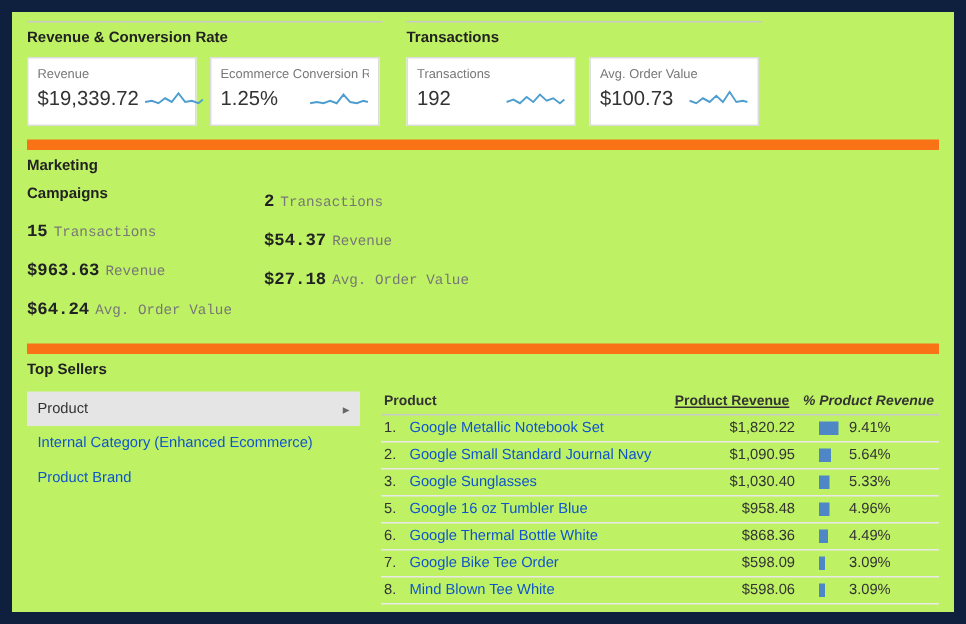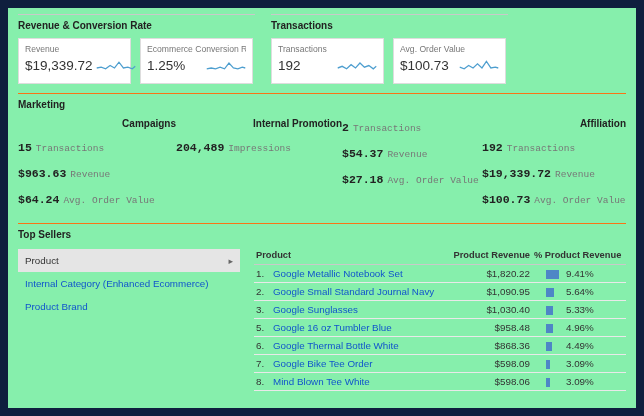--- a/index.html
+++ b/index.html
@@ -1,58 +1,58 @@
 <!DOCTYPE html>
 <html><head>
 <meta charset="utf-8">
 <style>
   * { margin: 0; padding: 0; box-sizing: border-box; }
   body { width: 644px; height: 416px; font-family: "Liberation Sans", sans-serif; }
   .frame { width: 644px; height: 416px; background: #0f1f3e; padding: 8px; }
-  .page { background: #86efac; width: 100%; height: 100%; padding: 6px 10px 4px 10px; overflow: hidden; }
+  .page { background: #bef264; width: 100%; height: 100%; padding: 6px 10px 4px 10px; overflow: hidden; }
 
   
   .top-row { display: flex; gap: 16px; margin-bottom: 9px; }
   .panel { width: 237px; border-top: 1px solid #c9c9c9; padding-top: 5px; }
   .panel-title { font-size: 10px; font-weight: bold; color: #222; margin-bottom: 7px; }
   .cards { display: flex; gap: 9px; }
   .card { border: 1px solid #ddd; width: 113px; height: 46px; padding: 5px 6px; background: #fff; }
   .card-label { font-size: 8.6px; color: #777; white-space: nowrap; overflow: hidden; }
   .card-row { display: flex; align-items: flex-end; justify-content: space-between; margin-top: 4px; }
   .card-value { font-size: 13.5px; color: #333; white-space: nowrap; }
   .spark { width: 40px; height: 15px; flex-shrink: 0; margin-left: 3px; }
   .spark polyline { fill: none; stroke: #4d9ecf; stroke-width: 1.6; }
 
   
-  .section { border-top: 1px solid #f97316; padding-top: 5px; }
+  .section { border-top: 7px solid #f97316; padding-top: 5px; }
   .section-title { font-size: 10px; font-weight: bold; color: #222; margin-bottom: 8px; }
   .mk-grid { display: grid; grid-template-columns: 158px 166px 140px 1fr; margin-bottom: 7px; }
-  .mk-col-title { font-size: 10px; font-weight: bold; color: #222; margin-bottom: 9px; text-align: right; }
+  .mk-col-title { font-size: 10px; font-weight: bold; color: #222; margin-bottom: 9px; }
   .metric-line { margin-bottom: 8px; white-space: nowrap; font-family: Liberation Mono, monospace; }
   .metric-value { font-size: 11.5px; font-weight: bold; color: #222; }
   .metric-label { font-size: 9.5px; color: #777; margin-left: 4px; }
 
   
   .ts-body { display: flex; margin-top: 2px; }
   .ts-sidebar { width: 222px; flex-shrink: 0; padding-top: 1px; }
   .ts-item { font-size: 9.8px; color: #1155cc; padding: 6px 7px; cursor: pointer; }
   .ts-item.selected { background: #e5e5e5; color: #333; display: flex; justify-content: space-between; align-items: center; }
   .ts-arrow { color: #666; font-size: 9px; }
   .ts-table-wrap { flex: 1; margin-left: 14px; }
   table { width: 100%; border-collapse: collapse; }
   th { font-size: 9.3px; font-weight: bold; color: #333; border-bottom: 1px solid #c9c9c9; padding: 2px 2px 4px 2px; }
   th.h-product { text-align: left; }
-  th.h-rev { text-align: right; width: 88px; }
-  th.h-pct { text-align: left; width: 94px; }
+  th.h-rev { width: 88px; text-decoration: underline; }
+  th.h-pct { text-align: center; width: 94px; font-style: italic; }
   td { font-size: 9.8px; padding: 3px 2px; border-bottom: 1px solid #e9e9e9; }
   .rank { display: inline-block; width: 17px; color: #333; }
   .prod-link { color: #1155cc; text-decoration: none; cursor: pointer; }
   td.rev { text-align: right; color: #333; }
   td.pct { padding-left: 14px; }
-  .pct-cell { display: flex; align-items: flex-end; }
+  .pct-cell { display: flex; align-items: center; }
   .pct-bar-wrap { width: 17px; display: inline-flex; }
   .pct-bar { height: 9px; background: #4e86c6; display: inline-block; }
   .pct-text { color: #333; margin-left: 3px; }
 </style>
 </head>
 <body>
 
 <div class="frame">
   <div class="page">
 
@@ -109,33 +109,23 @@
     <section class="section">
       <div class="section-title">Marketing</div>
       <div class="mk-grid">
         <div class="mk-col">
           <div class="mk-col-title">Campaigns</div>
           <div class="metric-line"><span class="metric-value">15</span><span class="metric-label">Transactions</span></div>
           <div class="metric-line"><span class="metric-value">$963.63</span><span class="metric-label">Revenue</span></div>
           <div class="metric-line"><span class="metric-value">$64.24</span><span class="metric-label">Avg. Order Value</span></div>
         </div>
         <div class="mk-col">
-          <div class="mk-col-title">Internal Promotion</div>
-          <div class="metric-line"><span class="metric-value">204,489</span><span class="metric-label">Impressions</span></div>
-        </div>
-        <div class="mk-col">
           <div class="metric-line"><span class="metric-value">2</span><span class="metric-label">Transactions</span></div>
           <div class="metric-line"><span class="metric-value">$54.37</span><span class="metric-label">Revenue</span></div>
           <div class="metric-line"><span class="metric-value">$27.18</span><span class="metric-label">Avg. Order Value</span></div>
-        </div>
-        <div class="mk-col">
-          <div class="mk-col-title">Affiliation</div>
-          <div class="metric-line"><span class="metric-value">192</span><span class="metric-label">Transactions</span></div>
-          <div class="metric-line"><span class="metric-value">$19,339.72</span><span class="metric-label">Revenue</span></div>
-          <div class="metric-line"><span class="metric-value">$100.73</span><span class="metric-label">Avg. Order Value</span></div>
         </div>
       </div>
     </section>
 
     <section class="section">
       <div class="section-title">Top Sellers</div>
       <div class="ts-body">
         <div class="ts-sidebar">
           <div class="ts-item selected">
             <span>Product</span>

